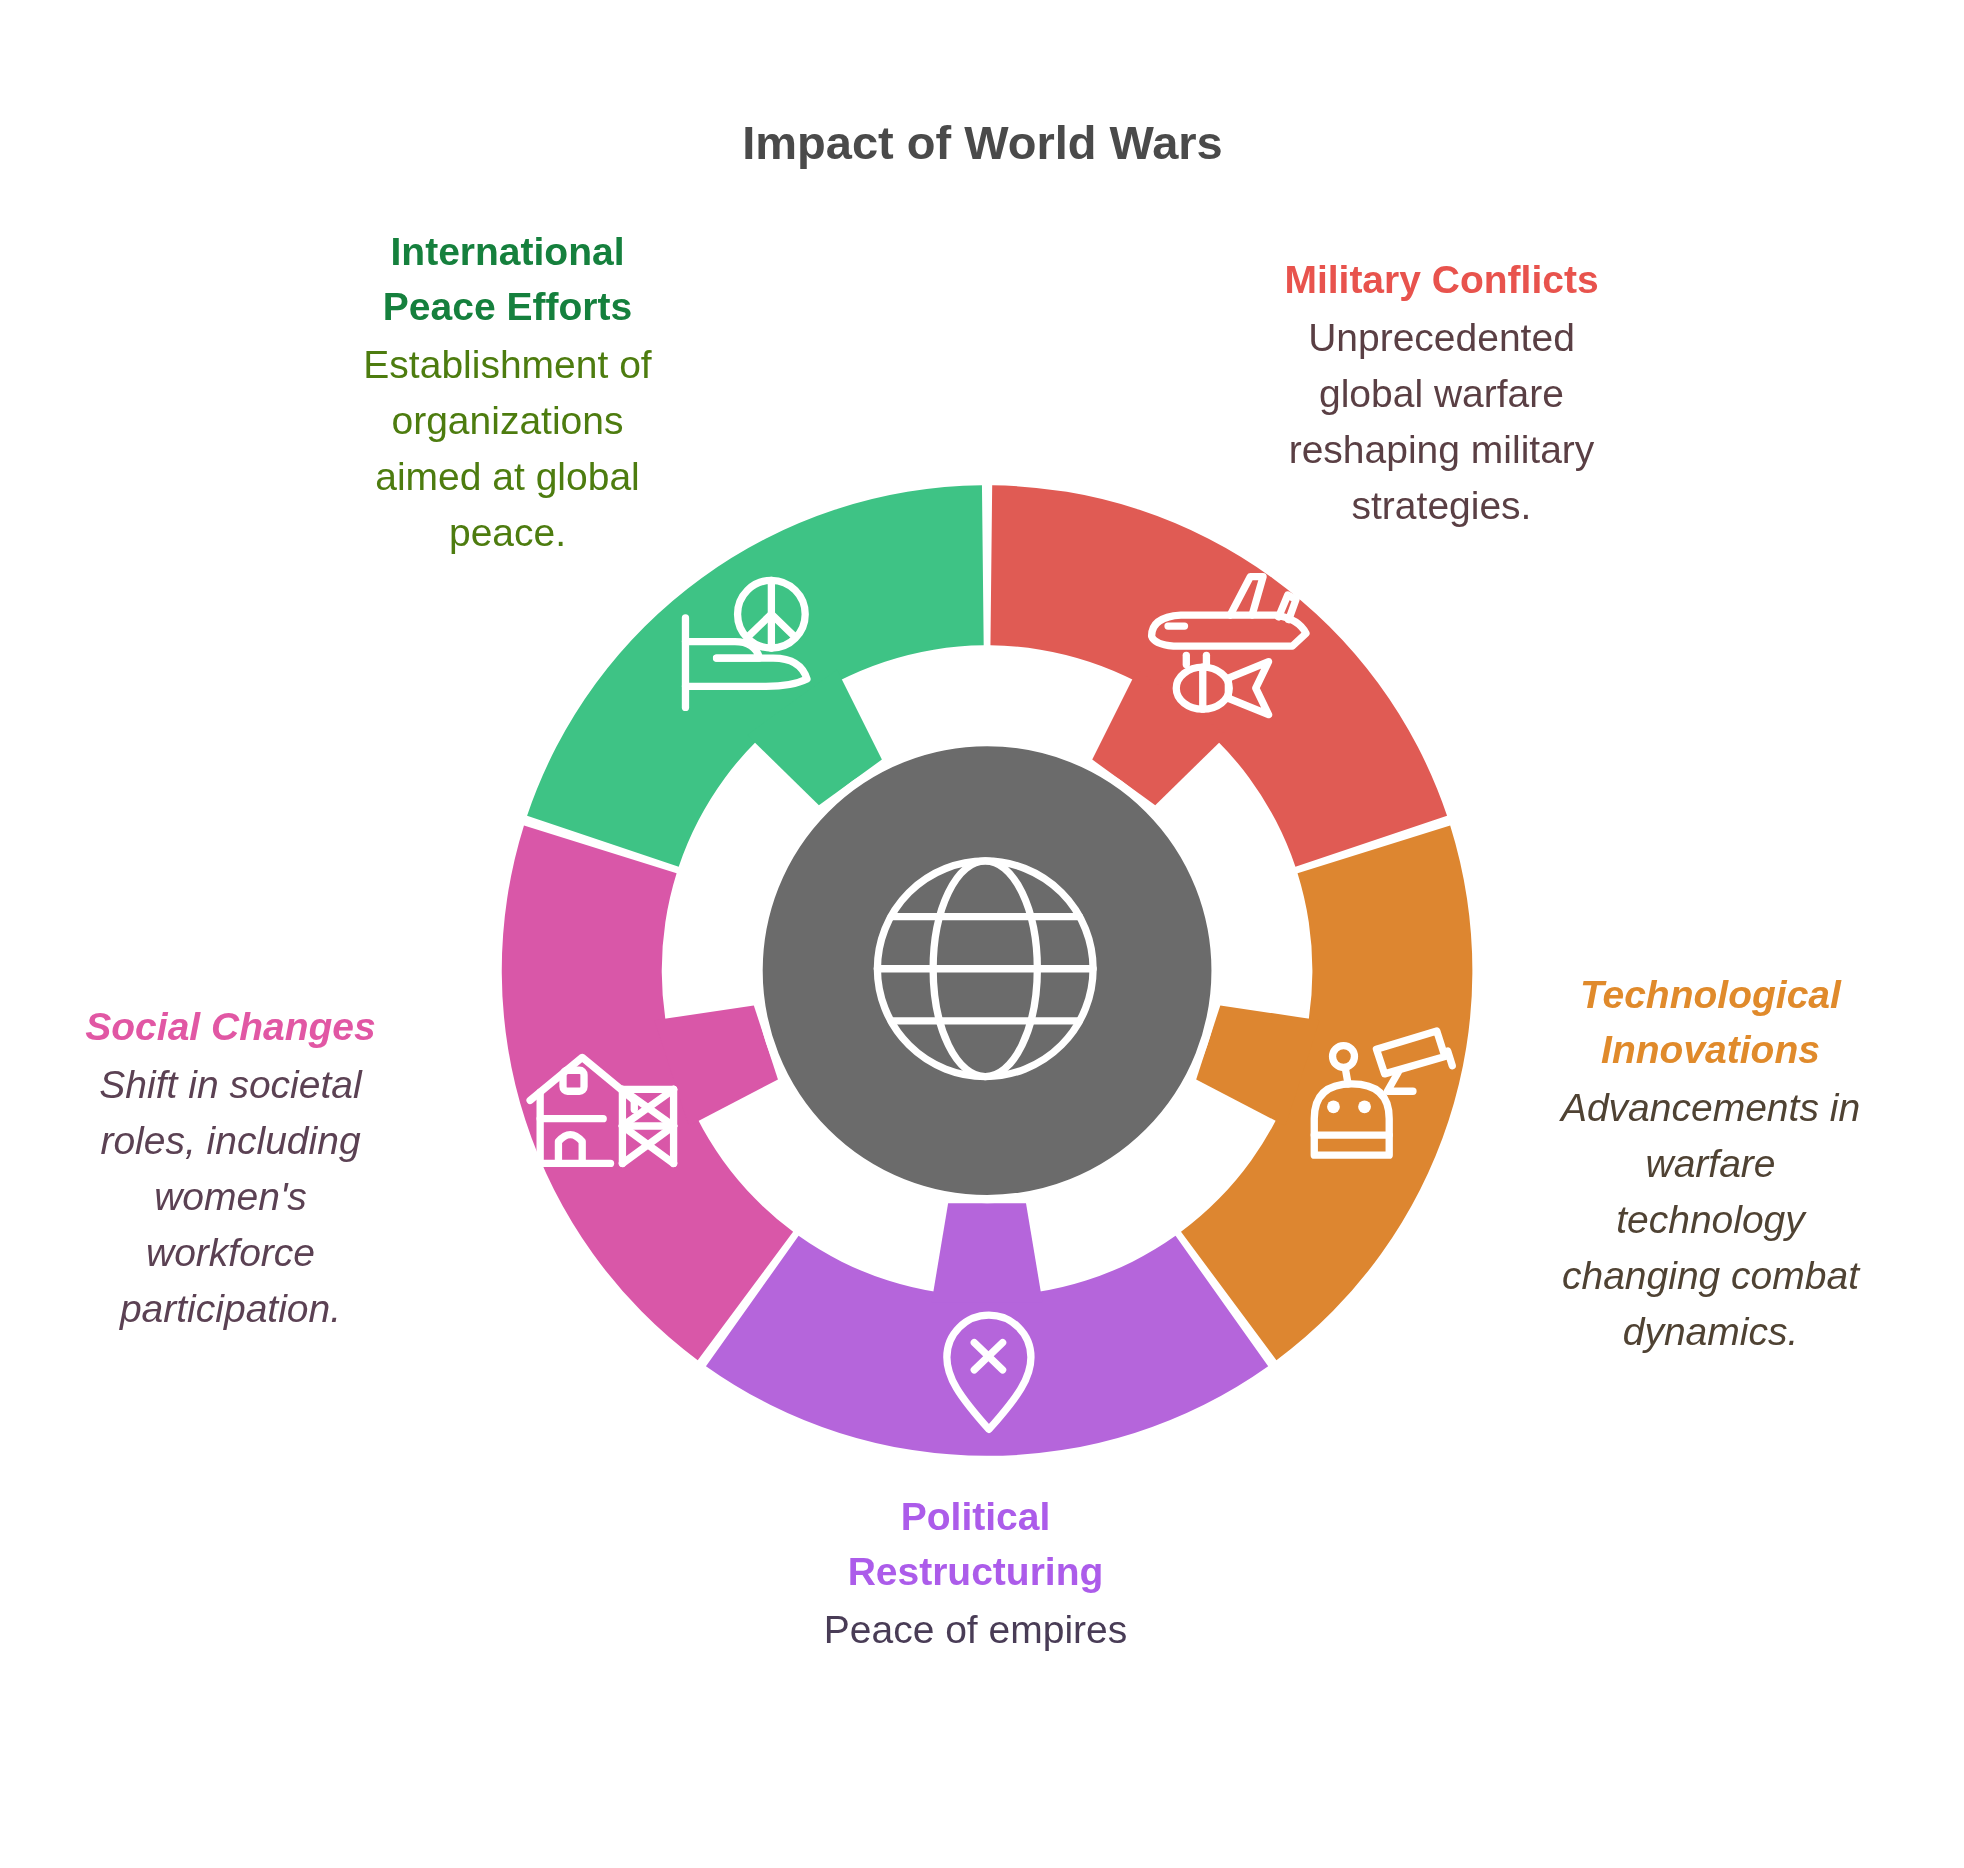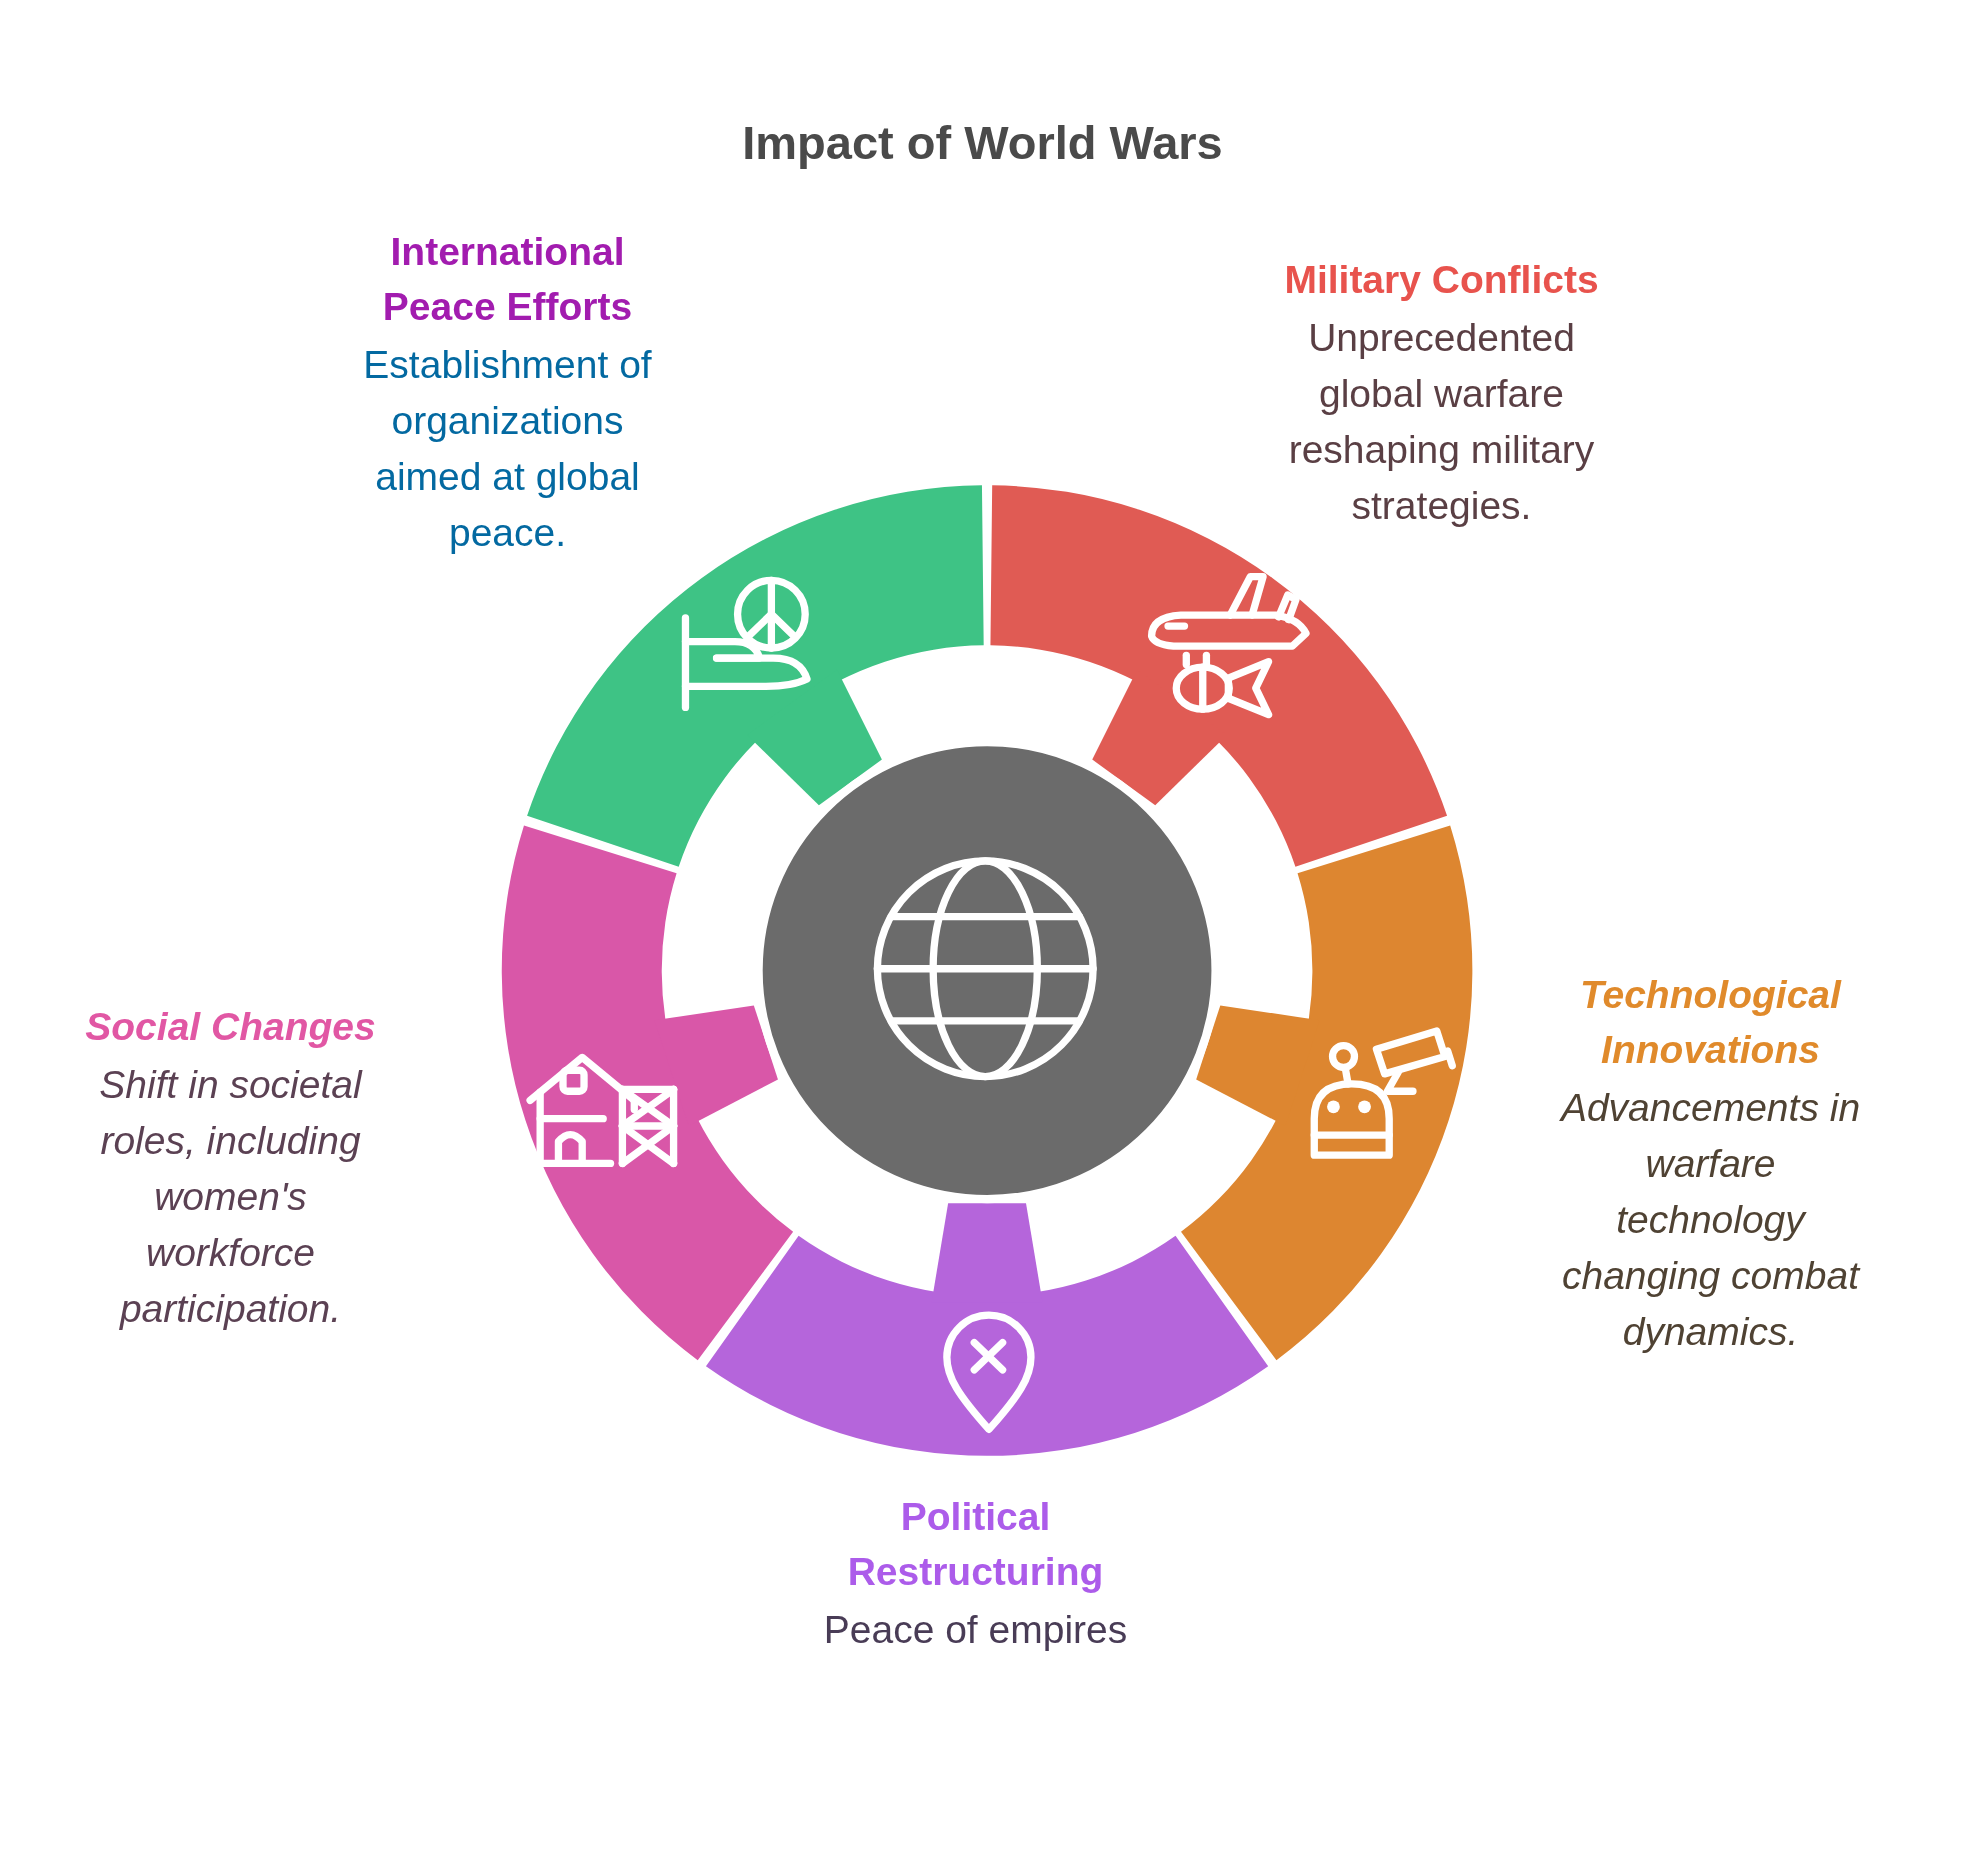--- a/index.html
+++ b/index.html
@@ -143,23 +143,23 @@
       <path d="M 13,-26 H 69"></path>
       <path d="M 13,14 H 69"></path>
       <path d="M 13,-26 L 69,14"></path>
       <path d="M 69,-26 L 13,14"></path>
       <path d="M 13,14 L 69,55"></path>
       <path d="M 69,14 L 13,55"></path>
     </g>
   </svg>
 
   <div class="label-block block-peace">
-    <div class="label-heading" style="color: #a21caf;">International
+    <div class="label-heading" style="color: #15803d;">International
 Peace Efforts</div>
-    <div class="label-body" style="color: #0369a1;">Establishment of
+    <div class="label-body" style="color: #4d7c0f;">Establishment of
 organizations
 aimed at global
 peace.</div>
   </div>
 
   <div class="label-block block-military">
     <div class="label-heading" style="color: rgb(232, 83, 77);">Military Conflicts</div>
     <div class="label-body" style="color: rgb(90, 63, 68);">Unprecedented
 global warfare
 reshaping military

